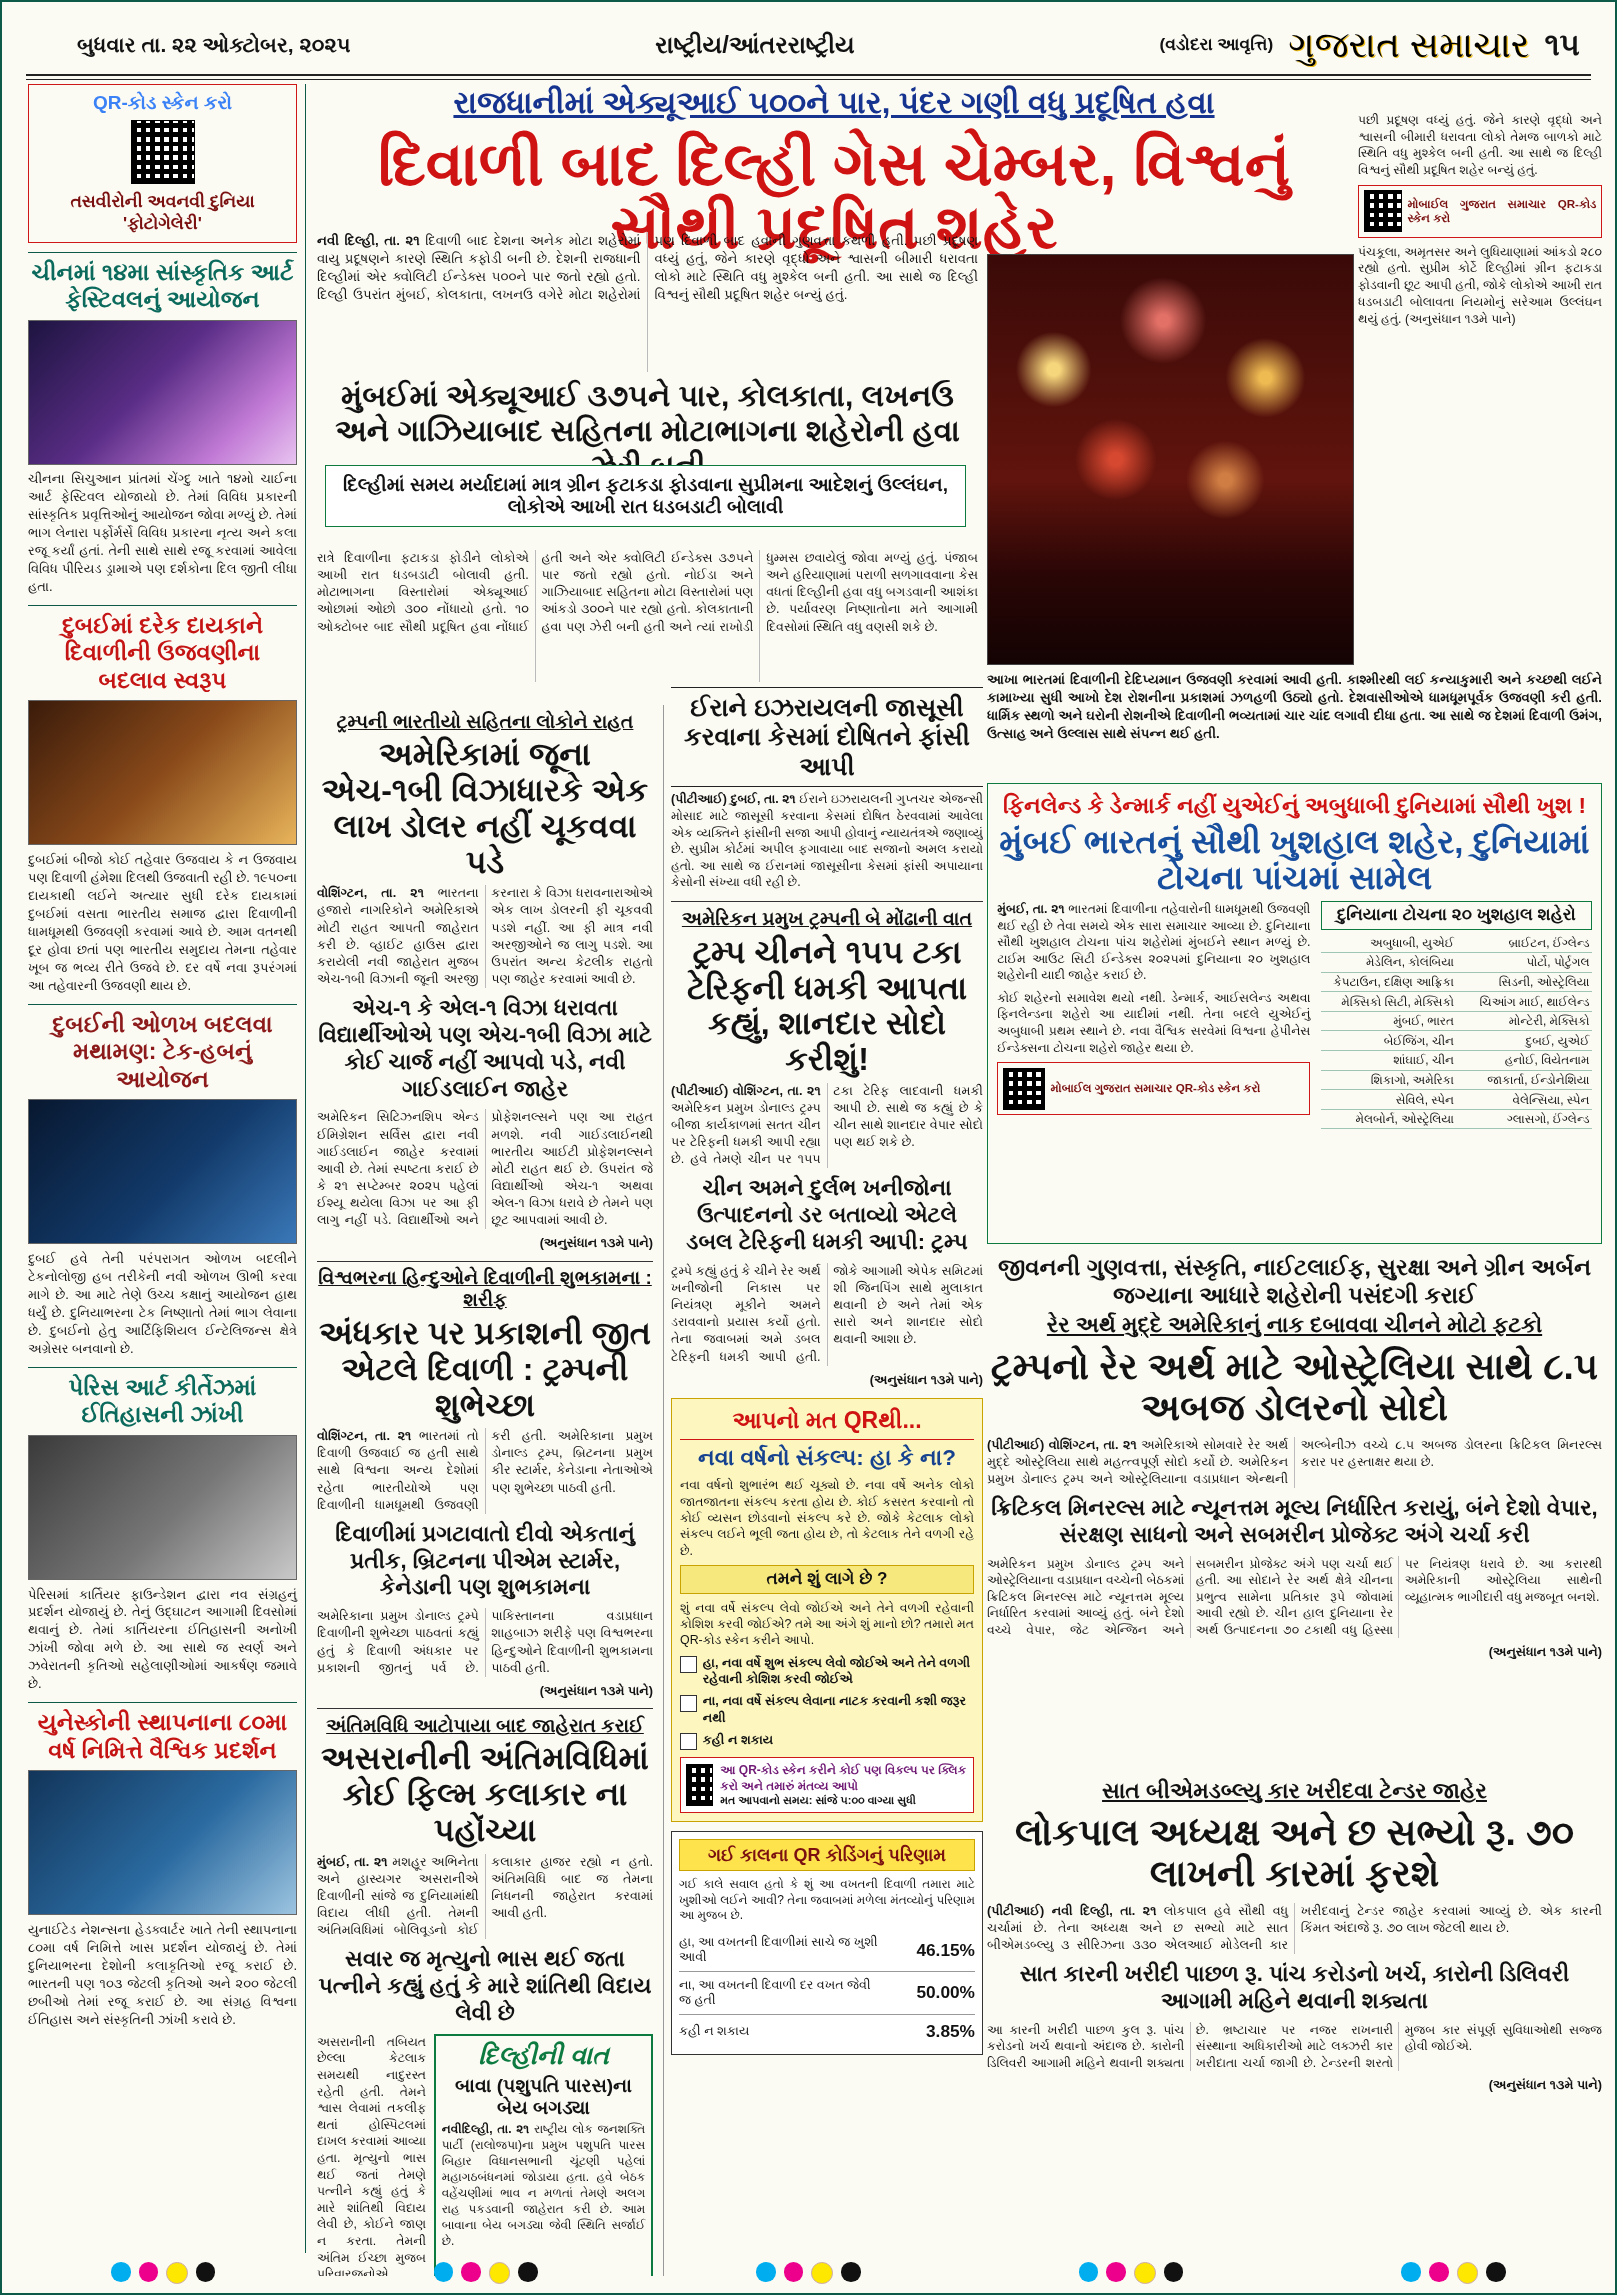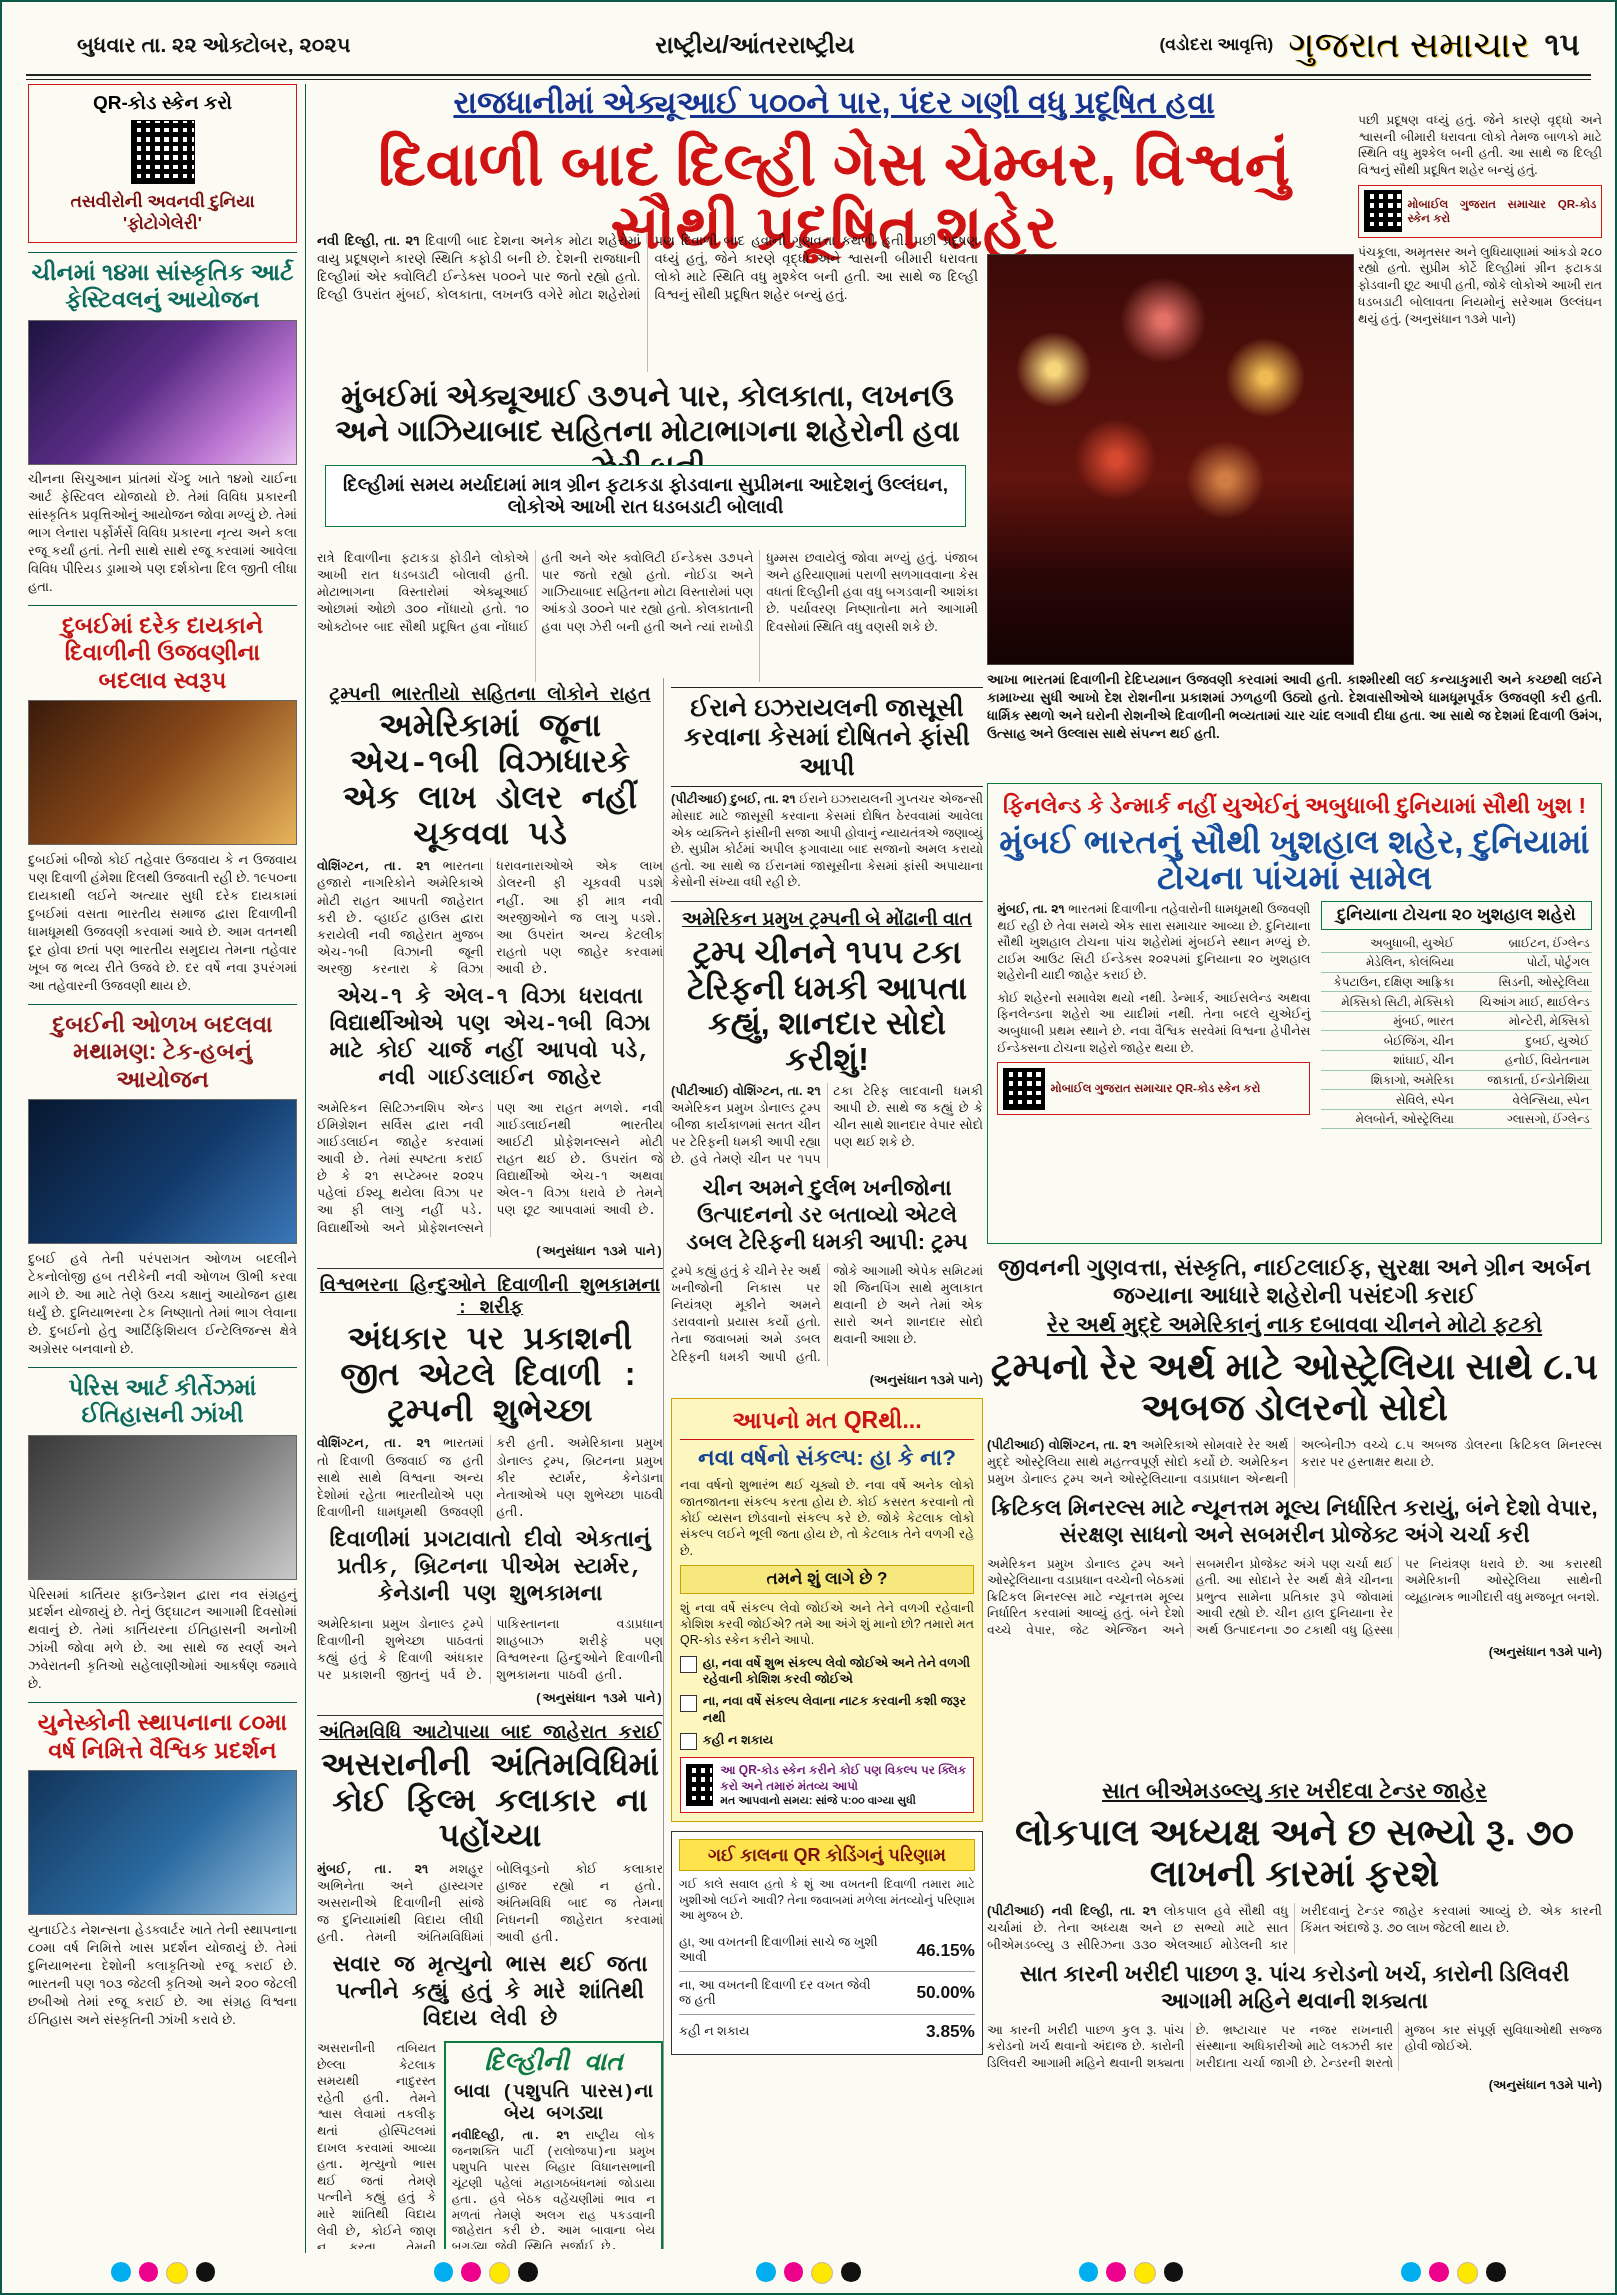--- a/index.html
+++ b/index.html
@@ -11,21 +11,21 @@
   .hdr-section{font-size:24px;font-weight:bold;}
   .hdr-right{display:flex;align-items:center;gap:15px;}
   .hdr-edition{font-size:17.3px;font-weight:bold;}
   .masthead{font-size:36px;font-weight:400;color:#000000;text-shadow:1.2px 1.2px 0 #f0c020;}
   .pageno{font-size:31px;font-weight:800;}
   .hdr-rule{position:absolute;top:72px;left:24px;right:24px;border-top:2.3px solid #222;border-bottom:0.6px solid #222;height:2.9px;}
   
   .left-rail{position:absolute;top:82px;left:26px;width:278px;bottom:40px;border-right:1.2px solid #0d5a49;
              padding-right:8px;box-sizing:border-box;display:flex;flex-direction:column;gap:9.2px;overflow:hidden;}
   .qrbox{border:1.7px solid #cf1717;padding:7px;text-align:center;}
-  .qrbox-title{color:#000000;font-weight:800;font-size:19px;}
+  .qrbox-title{color:#3b82f6;font-weight:800;font-size:19px;}
   .qr{width:62px;height:62px;margin:5.8px auto;border:1.7px solid #000;
       background-image:repeating-linear-gradient(0deg,#000 0 4.6px,transparent 4.6px 9.2px),
                        repeating-linear-gradient(90deg,#000 0 4.6px,#fff 4.6px 9.2px);}
   .qr.small{width:40px;height:40px;margin:0;}
   .qrbox-sub{color:#7a1010;font-weight:700;font-size:17.3px;line-height:1.3;}
   .lstory{border-top:1.2px solid #0d5a49;padding-top:5.8px;}
   .lstory-title{font-size:23px;font-weight:700;line-height:1.2;text-align:center;}
   .t-teal{color:#0b6a5c}.t-red{color:#c41414}.t-maroon{color:#8c1a1a}
   .lphoto{height:143px;margin:5.8px 0;border:0.6px solid #666;}
   .ph-stage{background:linear-gradient(135deg,#1d1440,#5a2d86 45%,#c27bd6 78%,#e8c4f0);}
@@ -68,21 +68,21 @@
   
   .rare{position:absolute;top:1310px;left:985px;width:615px;height:456px;overflow:hidden;}
   .lokpal{position:absolute;top:1776px;left:985px;width:615px;height:479px;overflow:hidden;}
   .story-kicker{font-size:22px;font-weight:800;text-align:center;text-decoration:underline;}
   .story-headline-xl{font-size:37px;font-weight:800;text-align:center;line-height:1.12;margin:8px 0;}
   .body2{column-count:2;column-gap:12.7px;column-rule:0.6px solid #bbb;font-size:12.7px;text-align:justify;line-height:1.35;}
   .body3{column-count:3;column-gap:11.6px;column-rule:0.6px solid #bbb;font-size:12.4px;text-align:justify;line-height:1.33;}
   .subhead-bold{font-size:22px;font-weight:800;text-align:center;margin:7px 0;line-height:1.22;}
   .cont{text-align:right;font-weight:700;font-size:12.7px;margin-top:7px;}
   
-  .midleft{position:absolute;top:676px;left:315px;width:347px;height:1571px;border-right:0.6px solid #999;padding-right:0;box-sizing:border-box;overflow:hidden;font-family:Liberation Mono, monospace;}
+  .midleft{position:absolute;top:703px;left:315px;width:347px;height:1571px;border-right:0.6px solid #999;padding-right:10px;box-sizing:border-box;overflow:hidden;}
   .story{border-top:1.7px solid #333;padding-top:5.8px;margin-bottom:9.2px;}
   .story:first-child{border-top:none;}
   .kicker-sm{font-size:19px;font-weight:800;text-align:center;text-decoration:underline;}
   .story-headline{font-size:32px;font-weight:800;text-align:center;line-height:1.12;margin:4.6px 0;}
   .row{display:flex;gap:8px;}
   .colnarrow{flex:1;font-size:12.4px;text-align:justify;line-height:1.34;}
   .dilhi{width:219px;flex:none;border:2.3px double #0d7a40;padding:5.8px;box-sizing:border-box;}
   .dilhi-title{color:#0d7a40;font-size:25.4px;font-weight:800;text-align:center;font-style:italic;}
   .dilhi-head{font-size:19px;font-weight:800;text-align:center;margin:3.5px 0;}
   .dilhi-body{font-size:12px;text-align:justify;line-height:1.33;}

